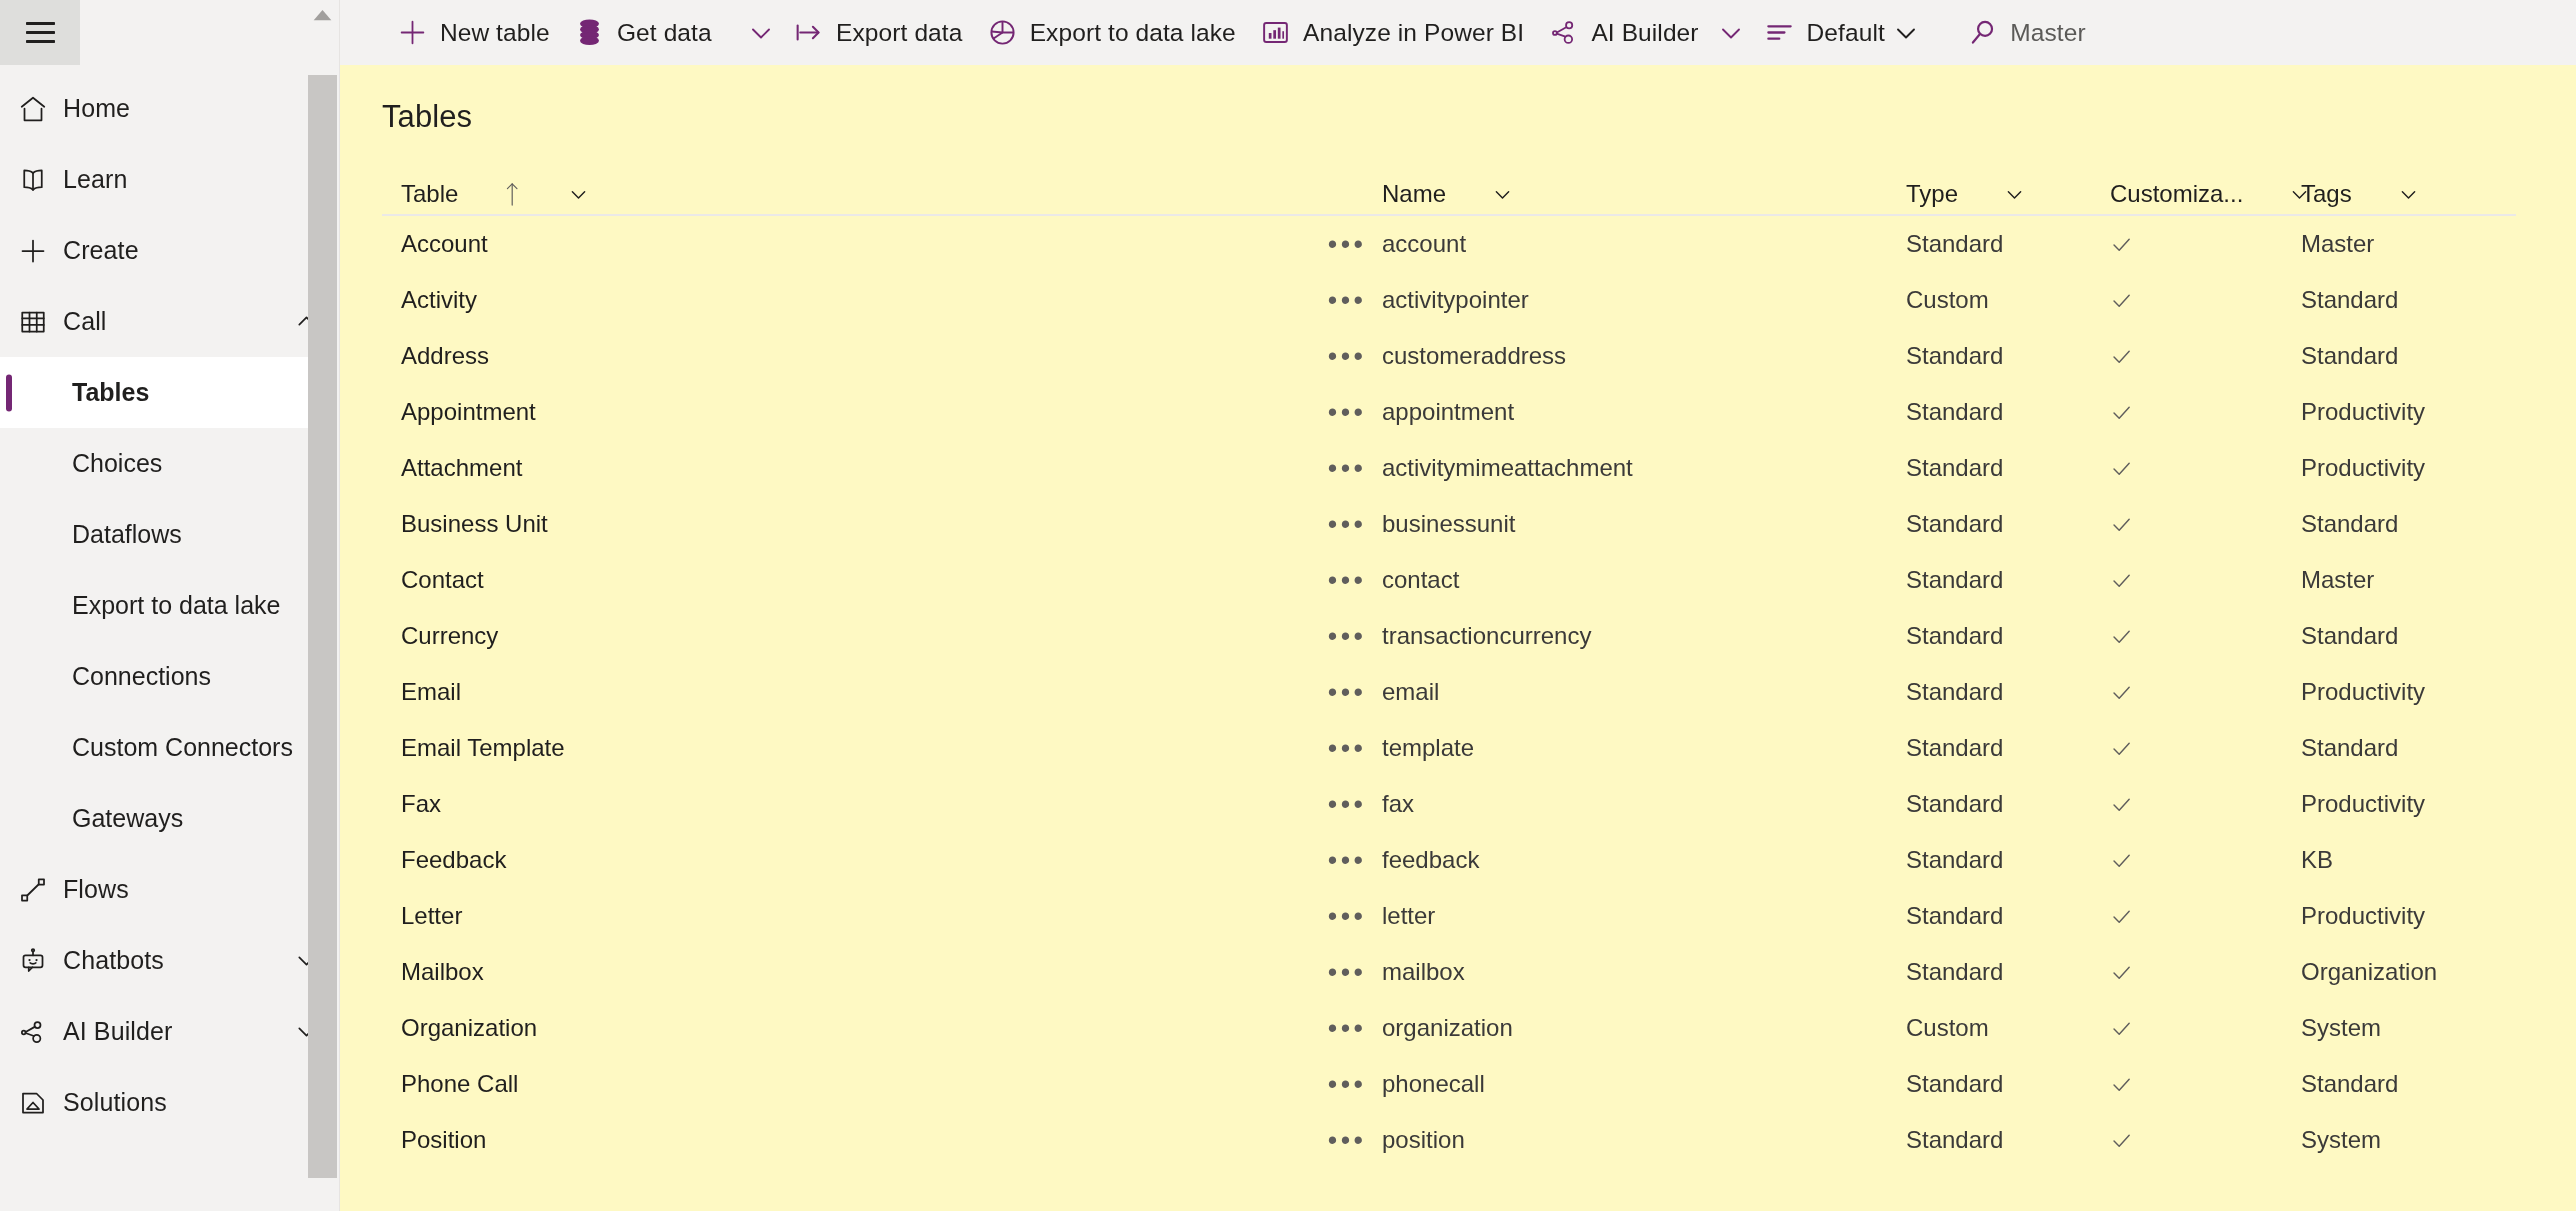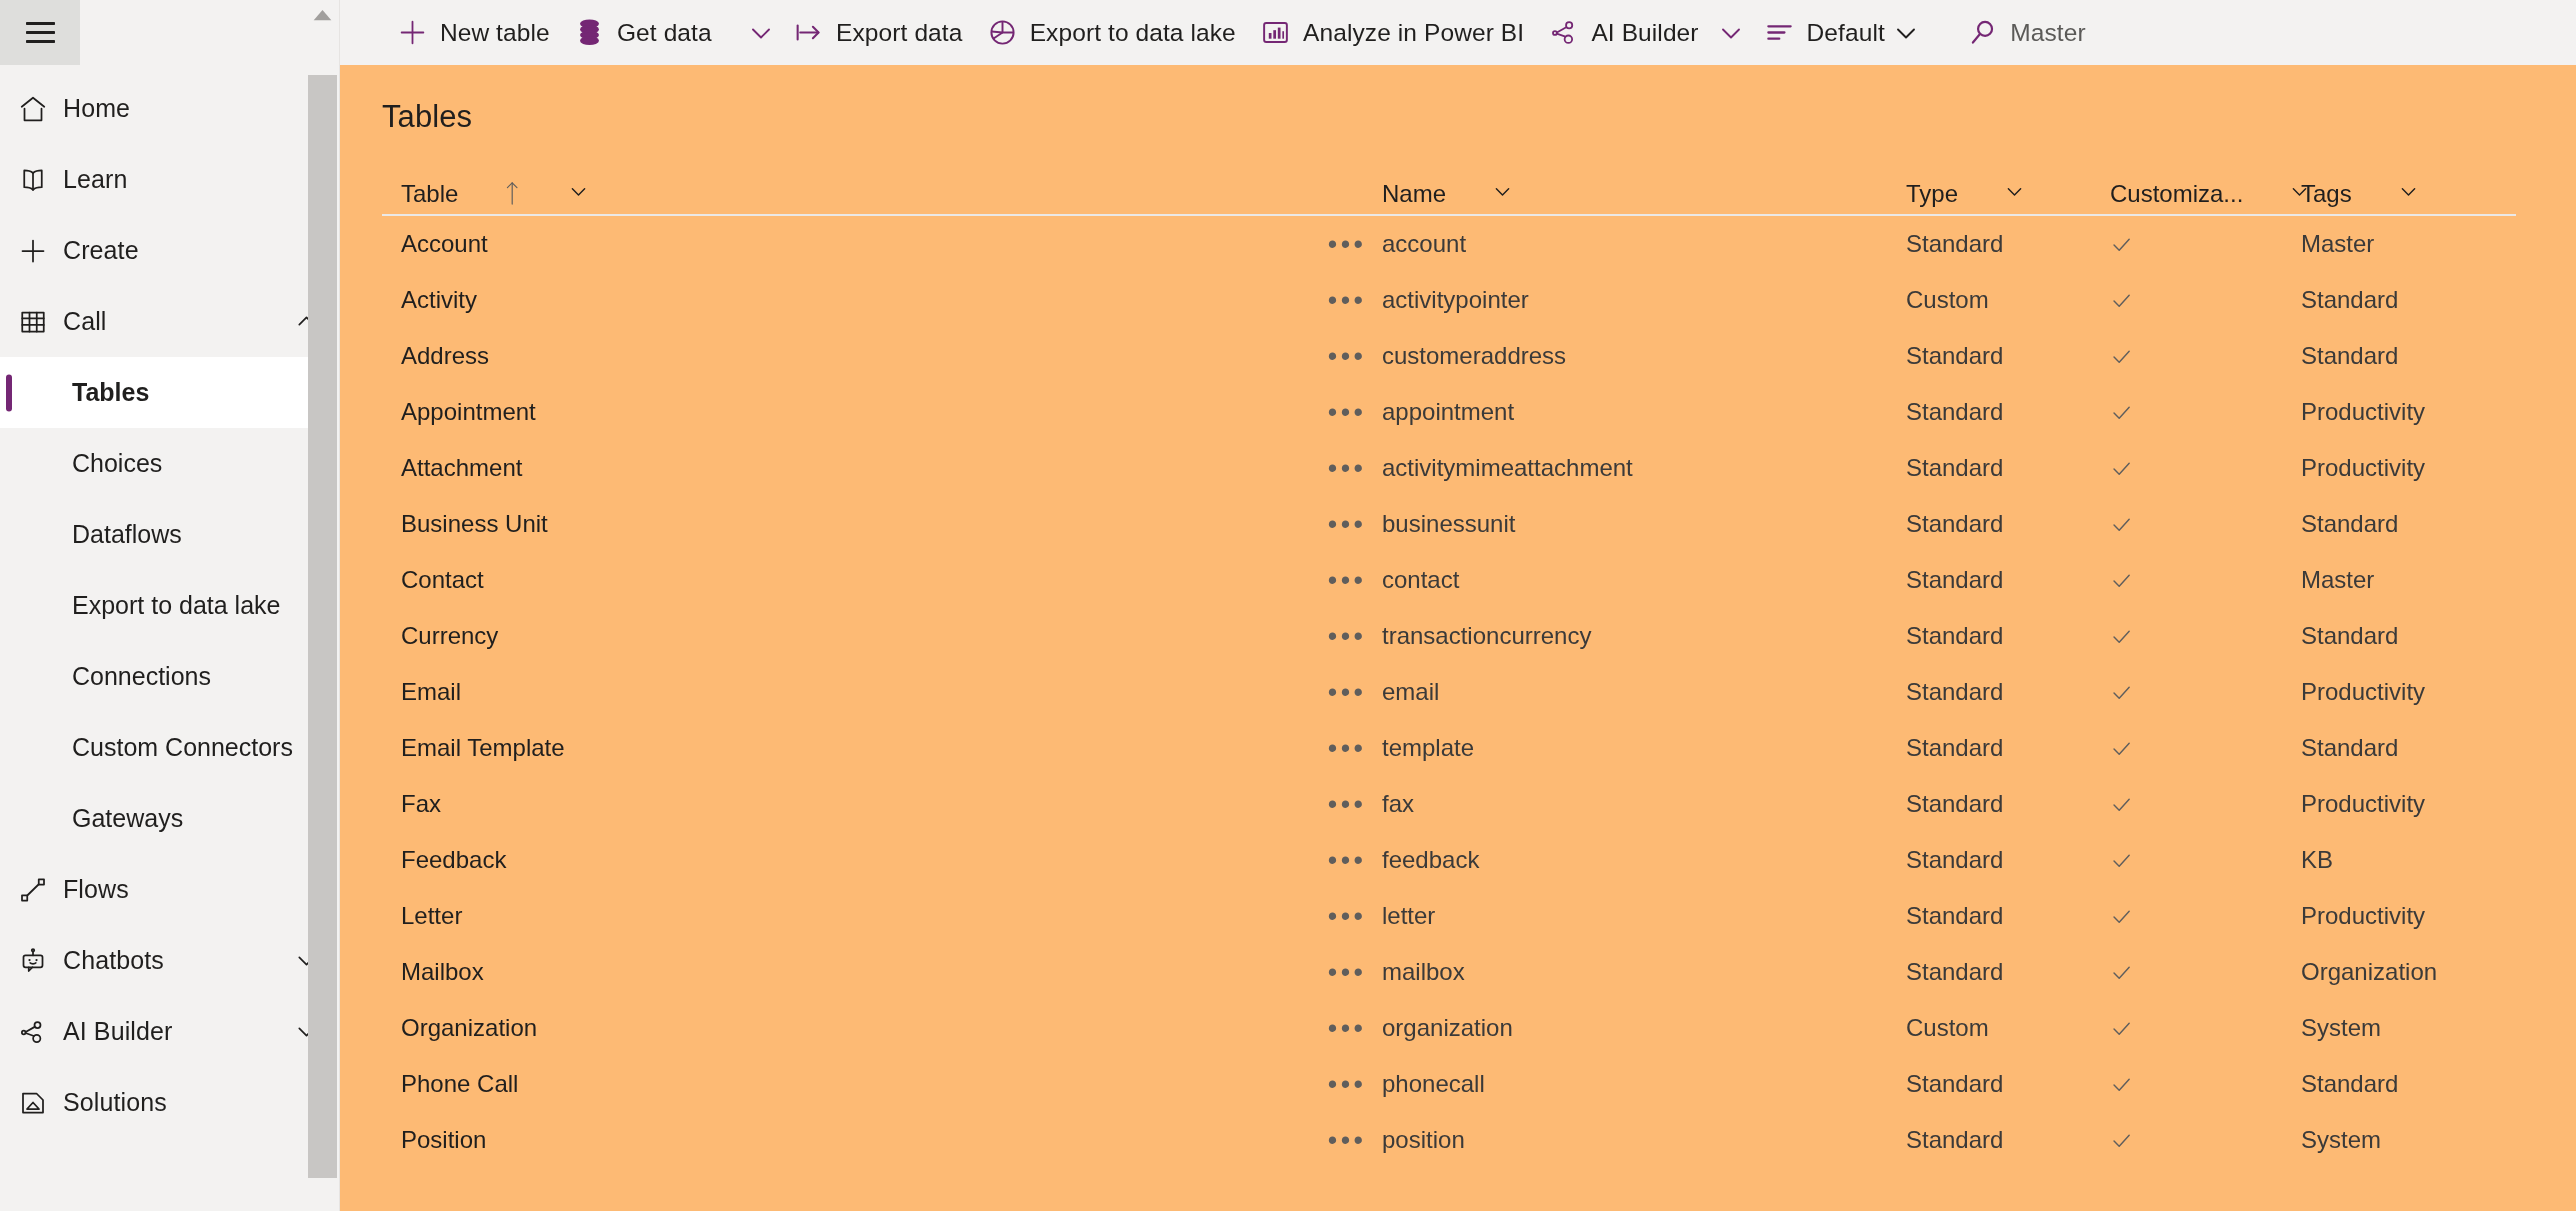--- a/index.html
+++ b/index.html
@@ -149,21 +149,21 @@
     top: 0; right: 0;
     width: 0.7px; height: 1211px;
     background: #e6e4e2;
   }
 
   
   .main {
     position: relative;
     flex: 1 1 auto;
     height: 1211px;
-    background: #fdba74;
+    background: #fef9c3;
     overflow: hidden;
   }
 
   .toolbar {
     height: 65px;
     width: 100%;
     background: #f3f2f1;
     display: flex;
     align-items: center;
     padding-left: 45px;
@@ -218,21 +218,21 @@
   .grid-head {
     display: flex;
     align-items: center;
     height: 42px;
     border-bottom: 2px solid #ebe9e7;
     color: #201f1e;
     font-size: 24px;
   }
   .th {
     display: flex;
-    align-items: flex-start;
+    align-items: center;
     white-space: nowrap;
     cursor: pointer;
     gap: 34px;
   }
   .th .sort-asc { margin-left: 9.5px; display: inline-flex; }
   .th .hdr-chev { margin-left: 11px; display: inline-flex; }
 
   .col-table { width: 1000px; padding-left: 19px; }
   .col-name  { width: 524px; }
   .col-type  { width: 204px; }

